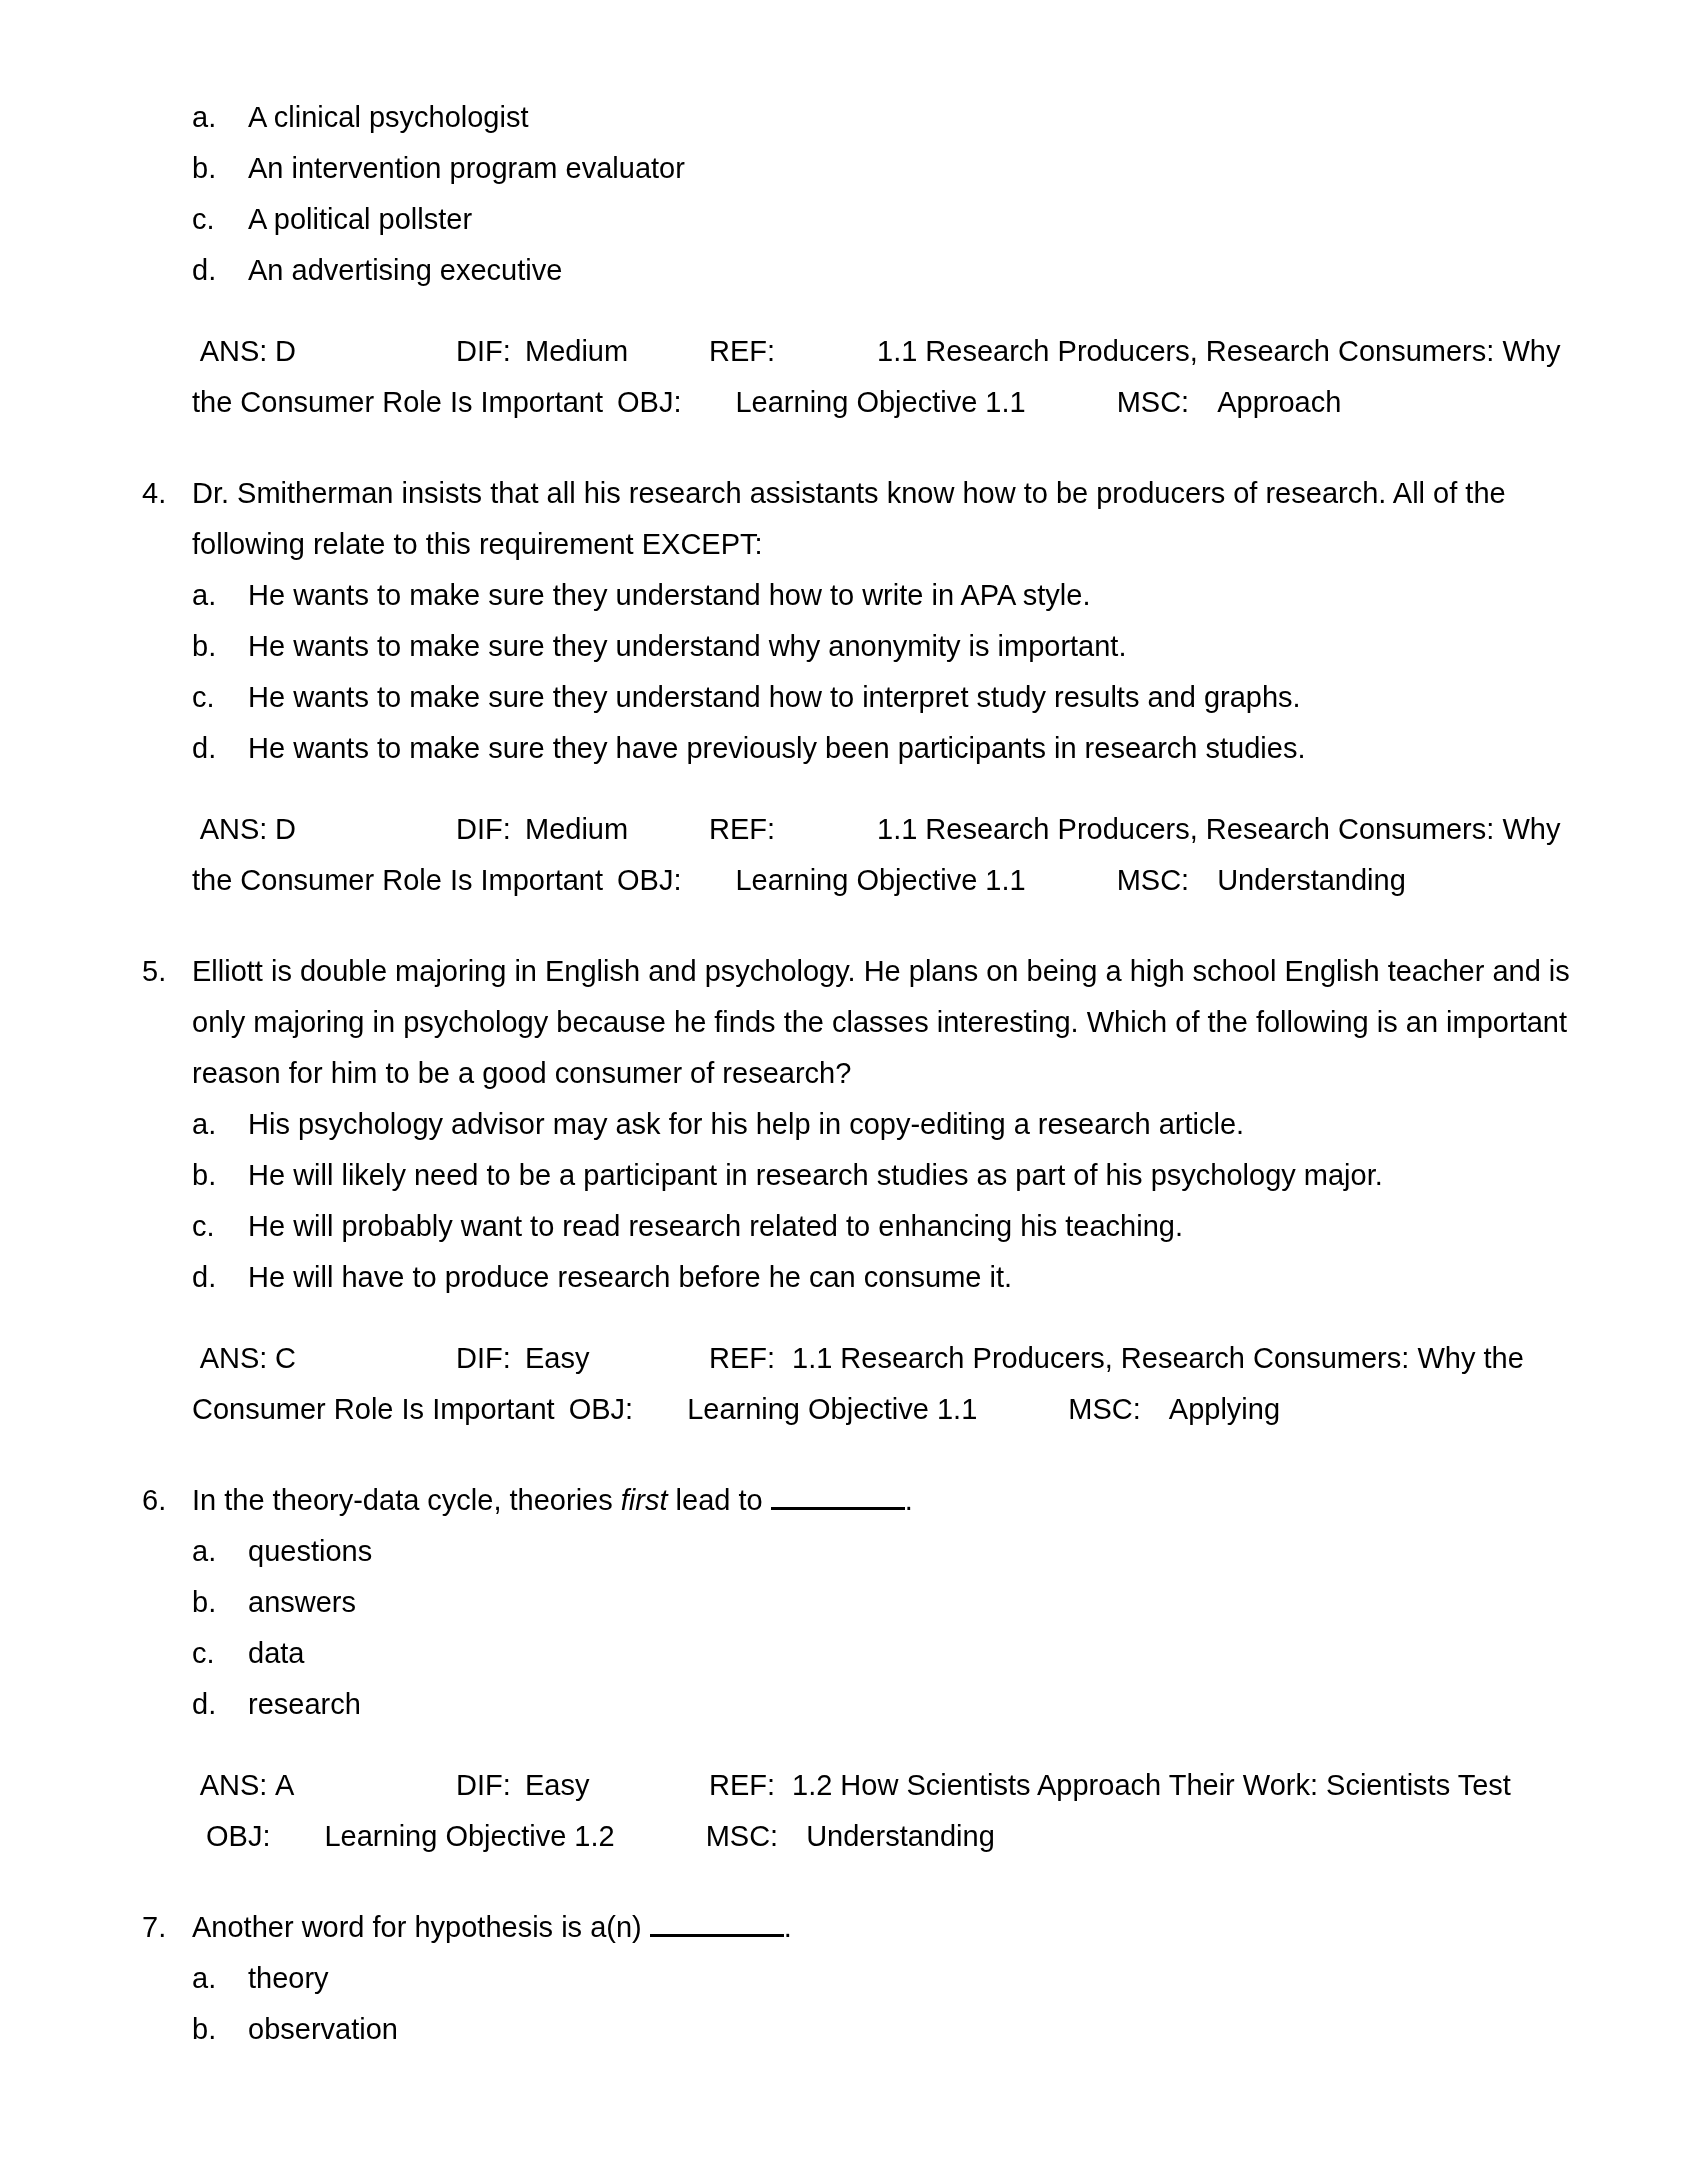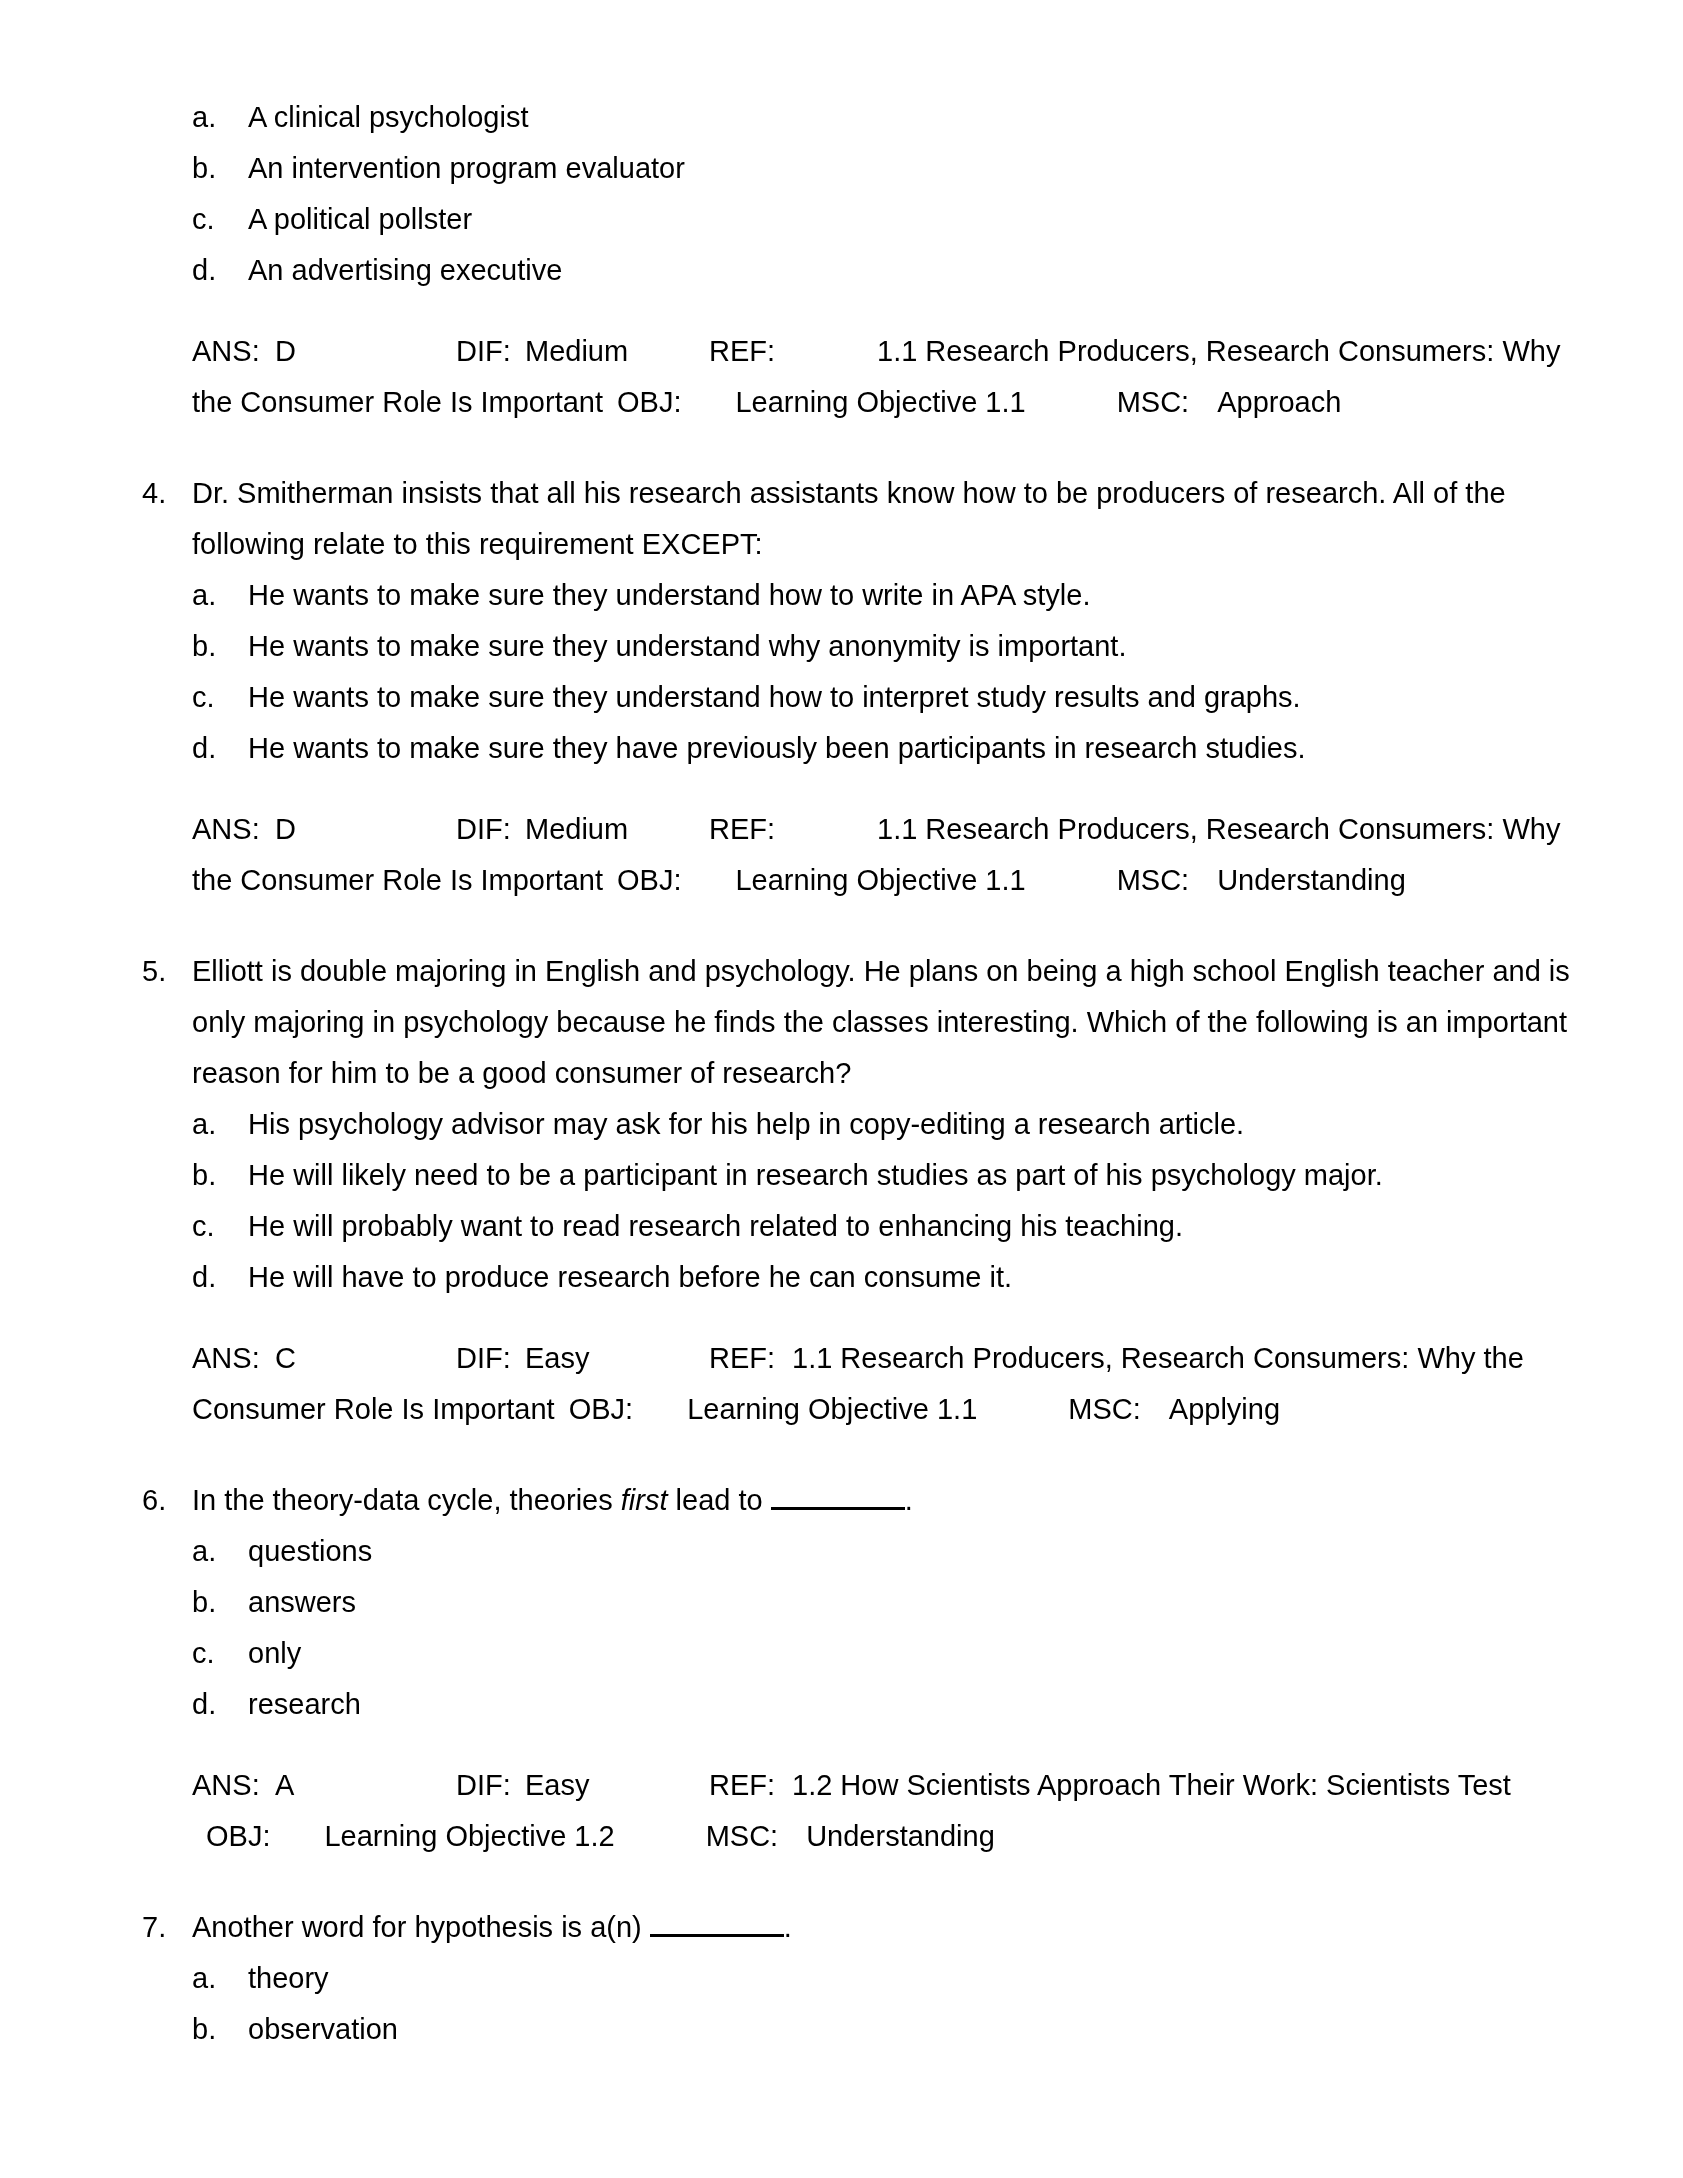--- a/index.html
+++ b/index.html
@@ -14,21 +14,21 @@
   .question-block.gap{margin-top:40px;}
   .qrow{display:flex;align-items:flex-start;}
   .qnum{width:50px;flex:0 0 50px;}
   .qtext{width:1406px;}
   .opt{display:flex;align-items:flex-start;margin-left:50px;}
   .opt-letter{width:56px;flex:0 0 56px;}
   .opt-text{flex:1;}
   .meta{margin-left:50px;margin-top:30px;}
   .meta-line1{display:flex;white-space:nowrap;}
   .meta-line2{display:flex;white-space:nowrap;text-align:right;}
-  .ans-lbl{width:83px;flex:0 0 83px;}
+  .ans-lbl{width:83px;flex:0 0 83px;text-align:center;}
   .ans-val{width:181px;flex:0 0 181px;}
   .dif-lbl{width:69px;flex:0 0 69px;}
   .dif-val{width:136px;flex:0 0 136px;}
   .ref-lbl{width:69px;flex:0 0 69px;margin-left:48px;}
   .ref1{margin-left:14px;}
   .meta.wide-ref .ref1{margin-left:99px;}
   .obj-lbl{margin-left:14px;}
   .obj-val{margin-left:54px;}
   .msc-lbl{margin-left:91px;}
   .msc-val{margin-left:28px;}
@@ -166,21 +166,21 @@
     <div class="opt">
       <span class="opt-letter">a.</span>
       <span class="opt-text">questions</span>
     </div>
     <div class="opt">
       <span class="opt-letter">b.</span>
       <span class="opt-text">answers</span>
     </div>
     <div class="opt">
       <span class="opt-letter">c.</span>
-      <span class="opt-text">only</span>
+      <span class="opt-text">data</span>
     </div>
     <div class="opt">
       <span class="opt-letter">d.</span>
       <span class="opt-text">research</span>
     </div>
     <div class="meta">
       <div class="meta-line1">
         <span class="ans-lbl">ANS:</span>
         <span class="ans-val">A</span>
         <span class="dif-lbl">DIF:</span>

